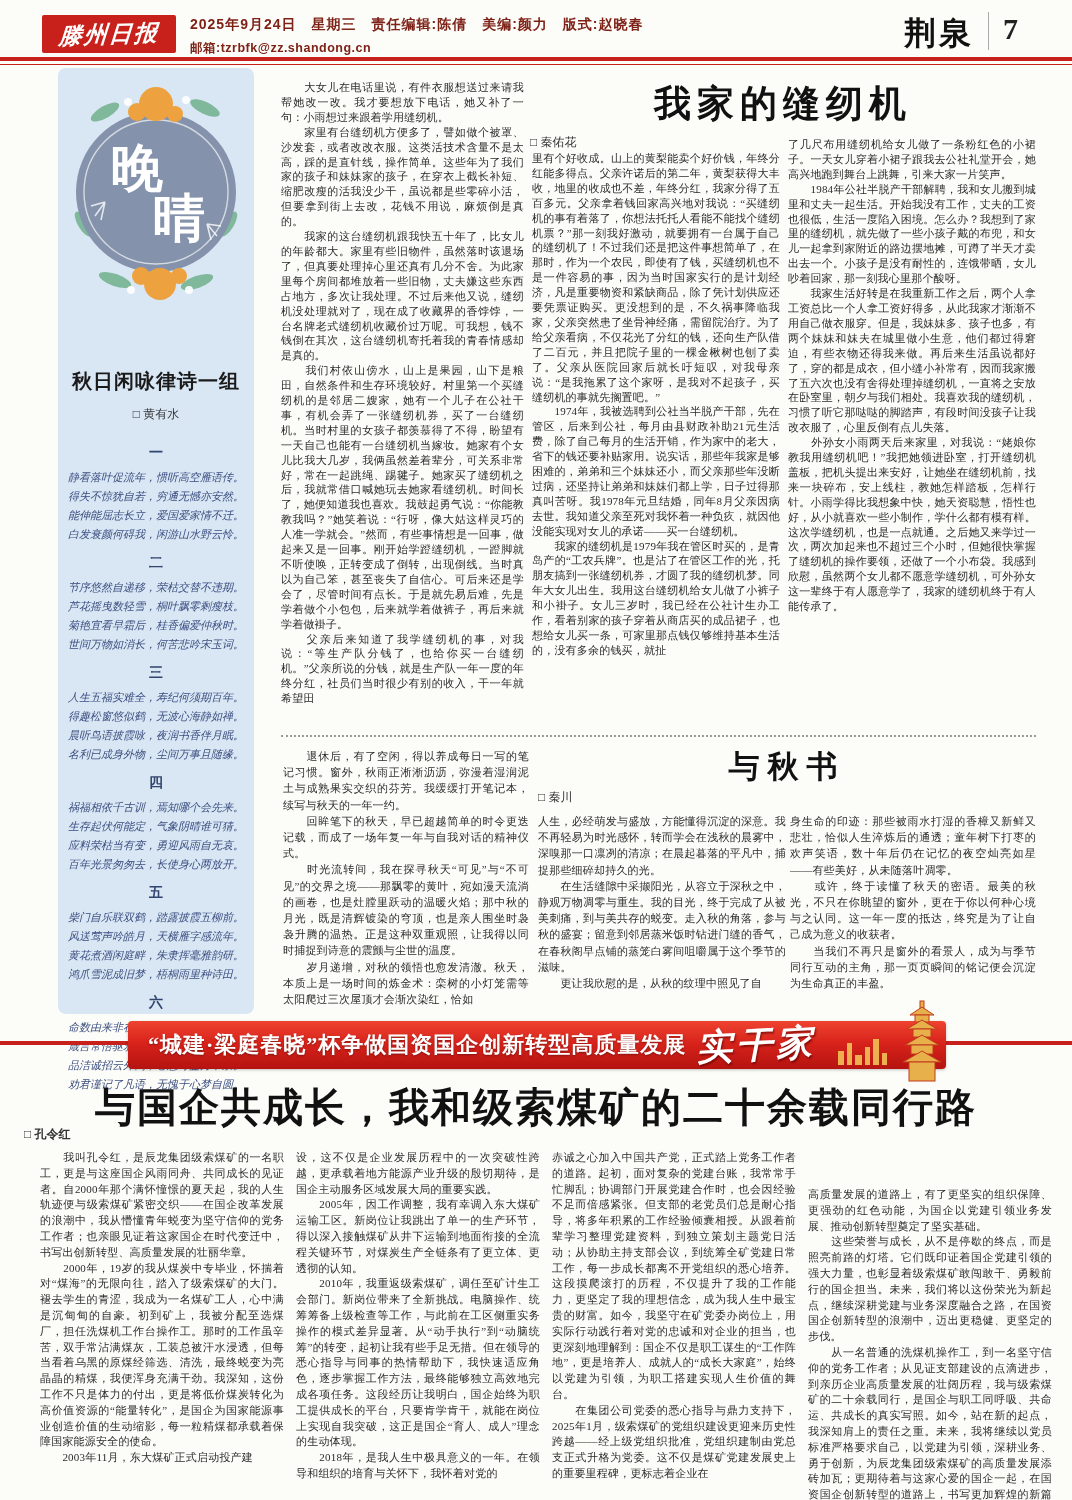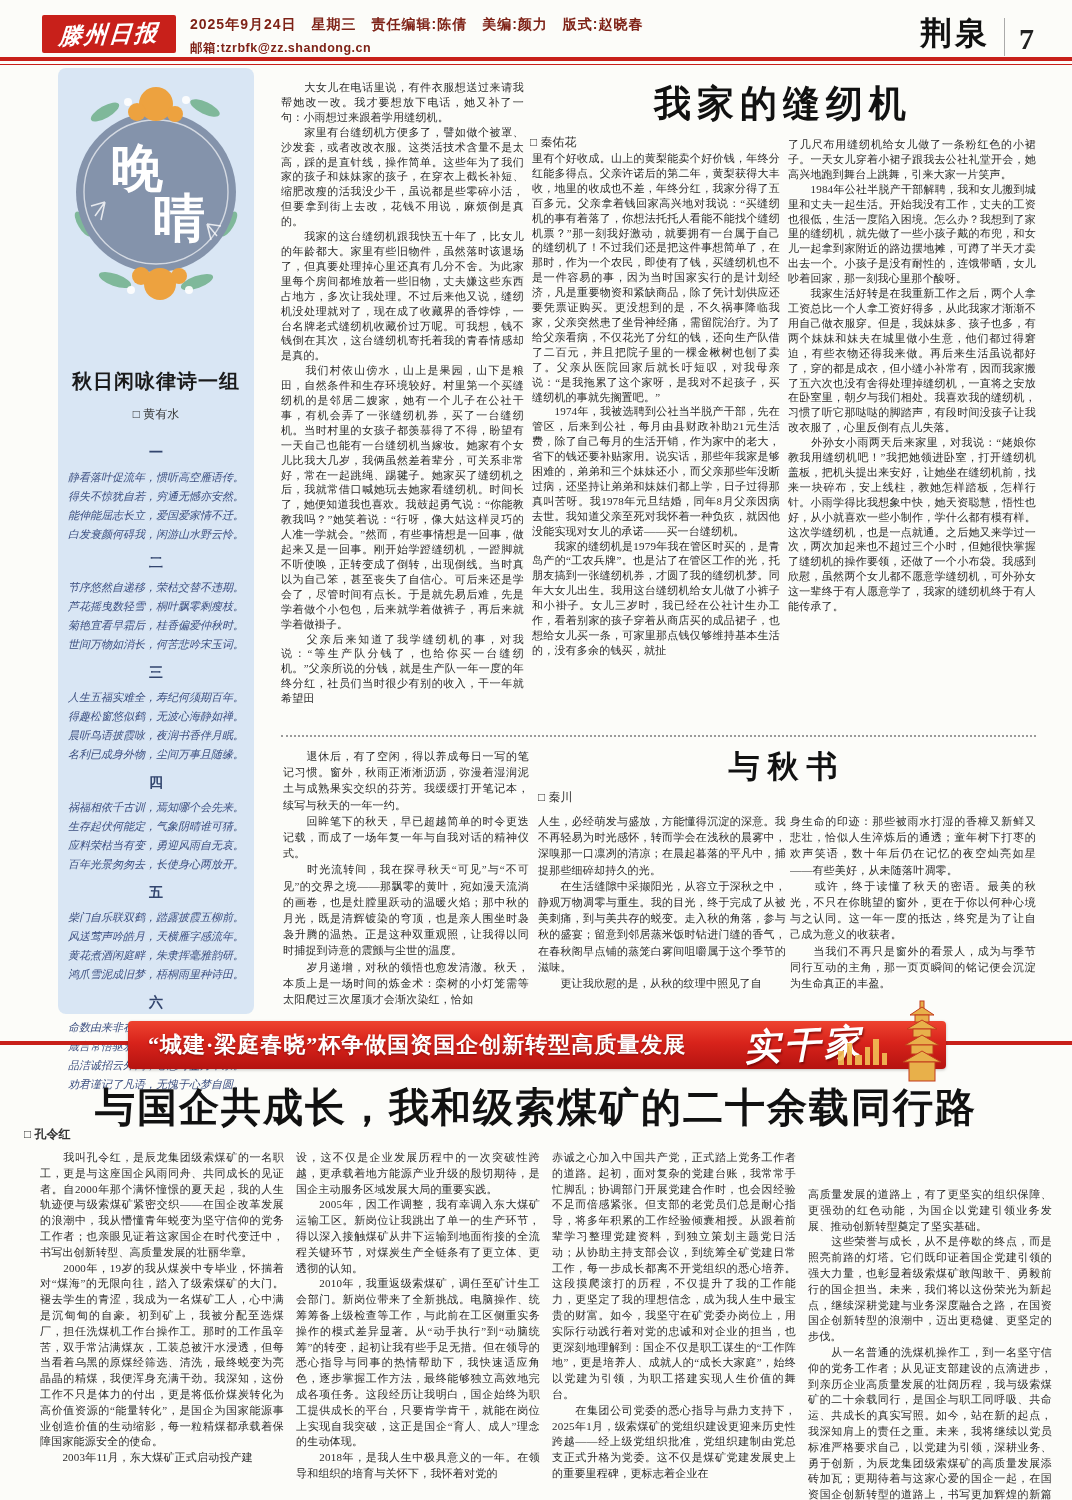--- a/index.html
+++ b/index.html
@@ -17,21 +17,21 @@
   }
   .masthead-logo span{
     color:#fff; font-size:23px; font-weight:900; font-style:italic;
     letter-spacing:2px; transform:rotate(-2deg) skewX(-6deg);
     font-family:"Liberation Serif",serif; white-space:nowrap;
   }
   .head-info{ position:absolute; left:190px; top:16px; color:#7e2217; font-weight:bold;
     font-family:"Liberation Sans","DejaVu Sans",sans-serif; }
   .head-info .l1{ font-size:14px; letter-spacing:1px; }
   .head-info .l2{ font-size:12.5px; margin-top:6px; letter-spacing:.5px; }
-  .head-right{ position:absolute; right:38px; top:12px; display:flex; align-items:flex-end; }
+  .head-right{ position:absolute; right:54px; top:12px; display:flex; align-items:flex-start; }
   .head-right .section-name{ font-size:32px; font-weight:900; letter-spacing:3px; color:#111;
     font-family:"Liberation Sans","DejaVu Sans",sans-serif;}
   .head-right .divider{ width:1px; height:38px; background:#aaa; margin:0 14px; }
   .head-right .page-no{ font-size:30px; font-weight:bold; color:#222; }
   .rule-thick{ position:absolute; left:0; top:57px; width:1072px; height:4px; background:#c8201a; }
   .rule-thin { position:absolute; left:0; top:64px; width:1072px; height:1px; background:#c8201a; }
 
   
   .poem-panel{
     position:absolute; left:58px; top:68px; width:196px; height:946px;
@@ -72,21 +72,20 @@
   #aut-title{ left:538px; top:746px; width:498px; font-size:31px; letter-spacing:8px; }
   #aut-author{ left:538px; top:789px; width:498px; }
 
   
   .banner-line{ position:absolute; left:0; top:1041px; width:1072px; height:4px; background:#c8201a; }
   .banner{
     position:absolute; left:128px; top:1021px; width:818px; height:48px; border-radius:4px;
     background:linear-gradient(180deg,#ee4430 0%, #d8231b 45%, #b51310 100%);
     display:flex; align-items:center; padding-left:20px; z-index:2;
     box-shadow:0 1px 3px rgba(0,0,0,.25);
-    gap:48px;
   }
   .banner .prefix{ color:#fff; font-size:22px; font-weight:900; letter-spacing:1px;
     text-shadow:0 1px 2px rgba(0,0,0,.35); white-space:nowrap; }
   .banner .highlight{ color:#fff; font-size:36px; font-weight:900; font-style:italic;
     margin-left:10px; letter-spacing:4px; transform:rotate(-3deg);
     text-shadow:1px 2px 2px rgba(90,0,0,.6); font-family:"Liberation Serif",serif; }
   .banner .skyline{ position:absolute; right:56px; bottom:4px; display:flex; align-items:flex-end; opacity:.9; }
   .banner .skyline i{ display:block; background:#f3c056; margin-right:3px; }
   .pagoda{ position:absolute; right:2px; top:-22px; z-index:3; }
 

